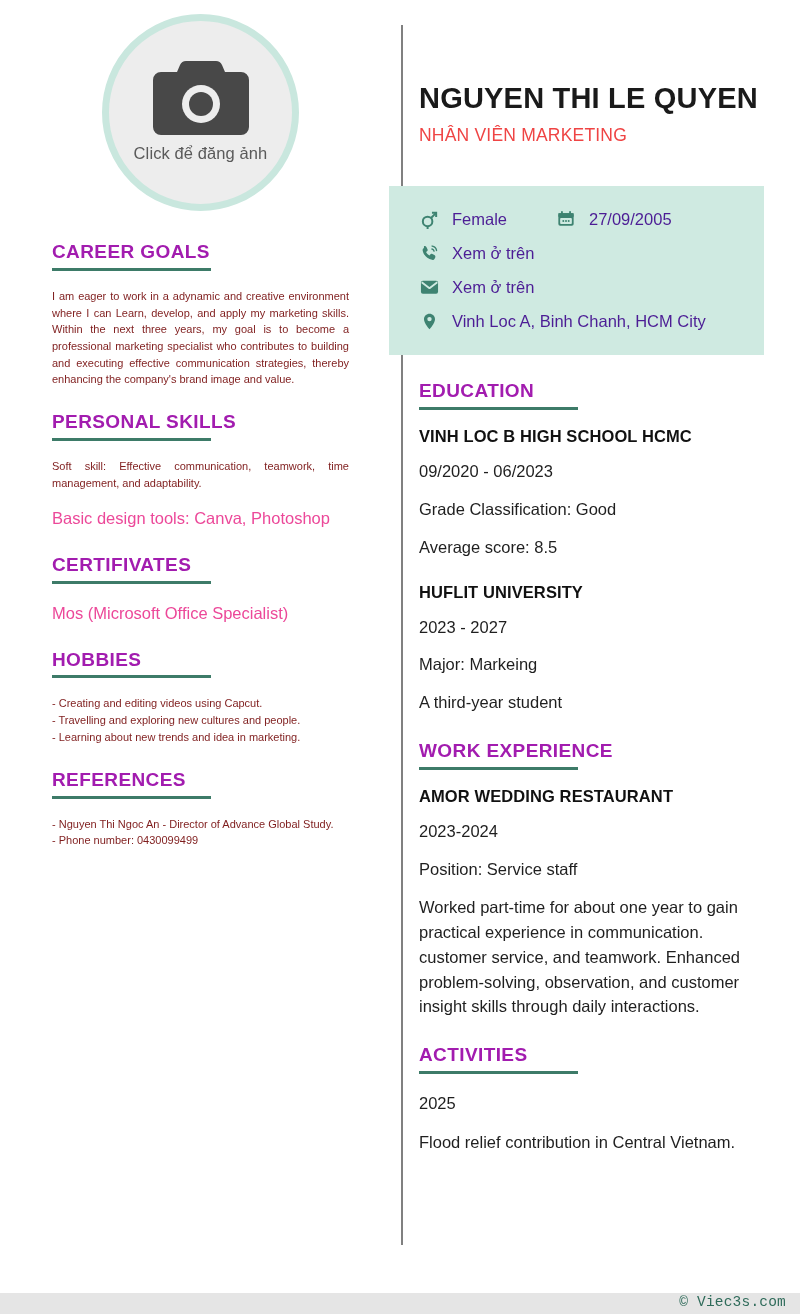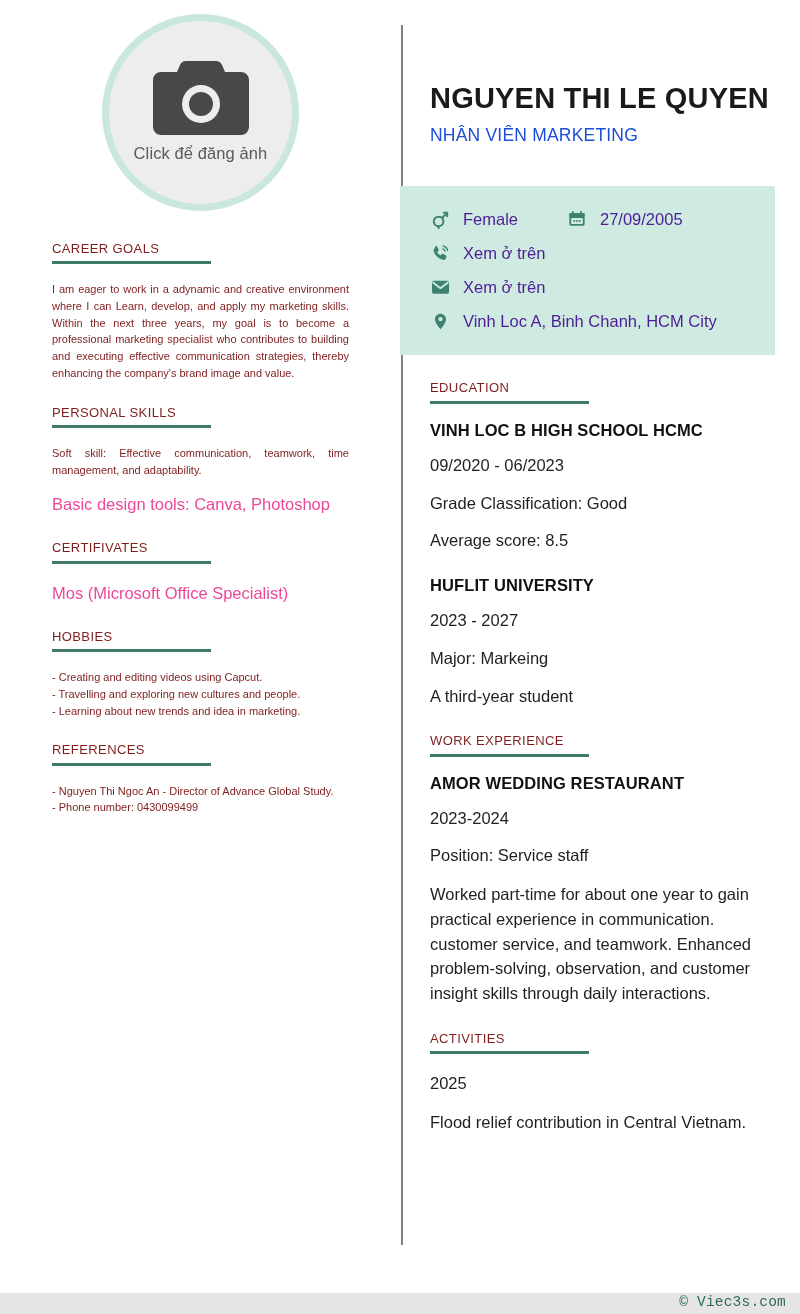--- a/index.html
+++ b/index.html
@@ -34,21 +34,21 @@
   .col-left {
     position: absolute;
     left: 0;
     top: 0;
     width: 401px;
     padding: 0 52px 0 52px;
   }
 
   .col-right {
     position: absolute;
-    left: 399px;
+    left: 388px;
     top: 0;
     width: 399px;
   }
 
   
   .photo-wrap {
     padding-top: 14px;
     display: flex;
     justify-content: center;
   }
@@ -70,23 +70,23 @@
   }
   .photo-caption {
     margin-top: 9px;
     font-size: 16.5px;
     color: #5a5a5a;
     letter-spacing: .1px;
   }
 
   
   .sec-head {
-    color: #7f1d1d;
-    font-size: 13px;
-    font-weight: normal;
+    color: #a21caf;
+    font-size: 19px;
+    font-weight: bold;
     letter-spacing: .4px;
     text-transform: uppercase;
     line-height: 1.1;
   }
   .sec-rule {
     height: 3px;
     background: #3d7b68;
     margin-top: 5px;
     margin-bottom: 17px;
   }
@@ -122,21 +122,21 @@
   .cv-name {
     font-size: 29px;
     font-weight: bold;
     letter-spacing: .2px;
     color: #1a1a1a;
     line-height: 1.12;
   }
   .cv-role {
     margin-top: 11px;
     font-size: 17.5px;
-    color: #1d4ed8;
+    color: #ef4444;
     letter-spacing: .2px;
   }
 
   
   .contact-strip {
     margin-top: 40px;
     margin-left: 1px;
     width: 375px;
     background: #cfeae1;
     padding: 16px 0 17px 0;

